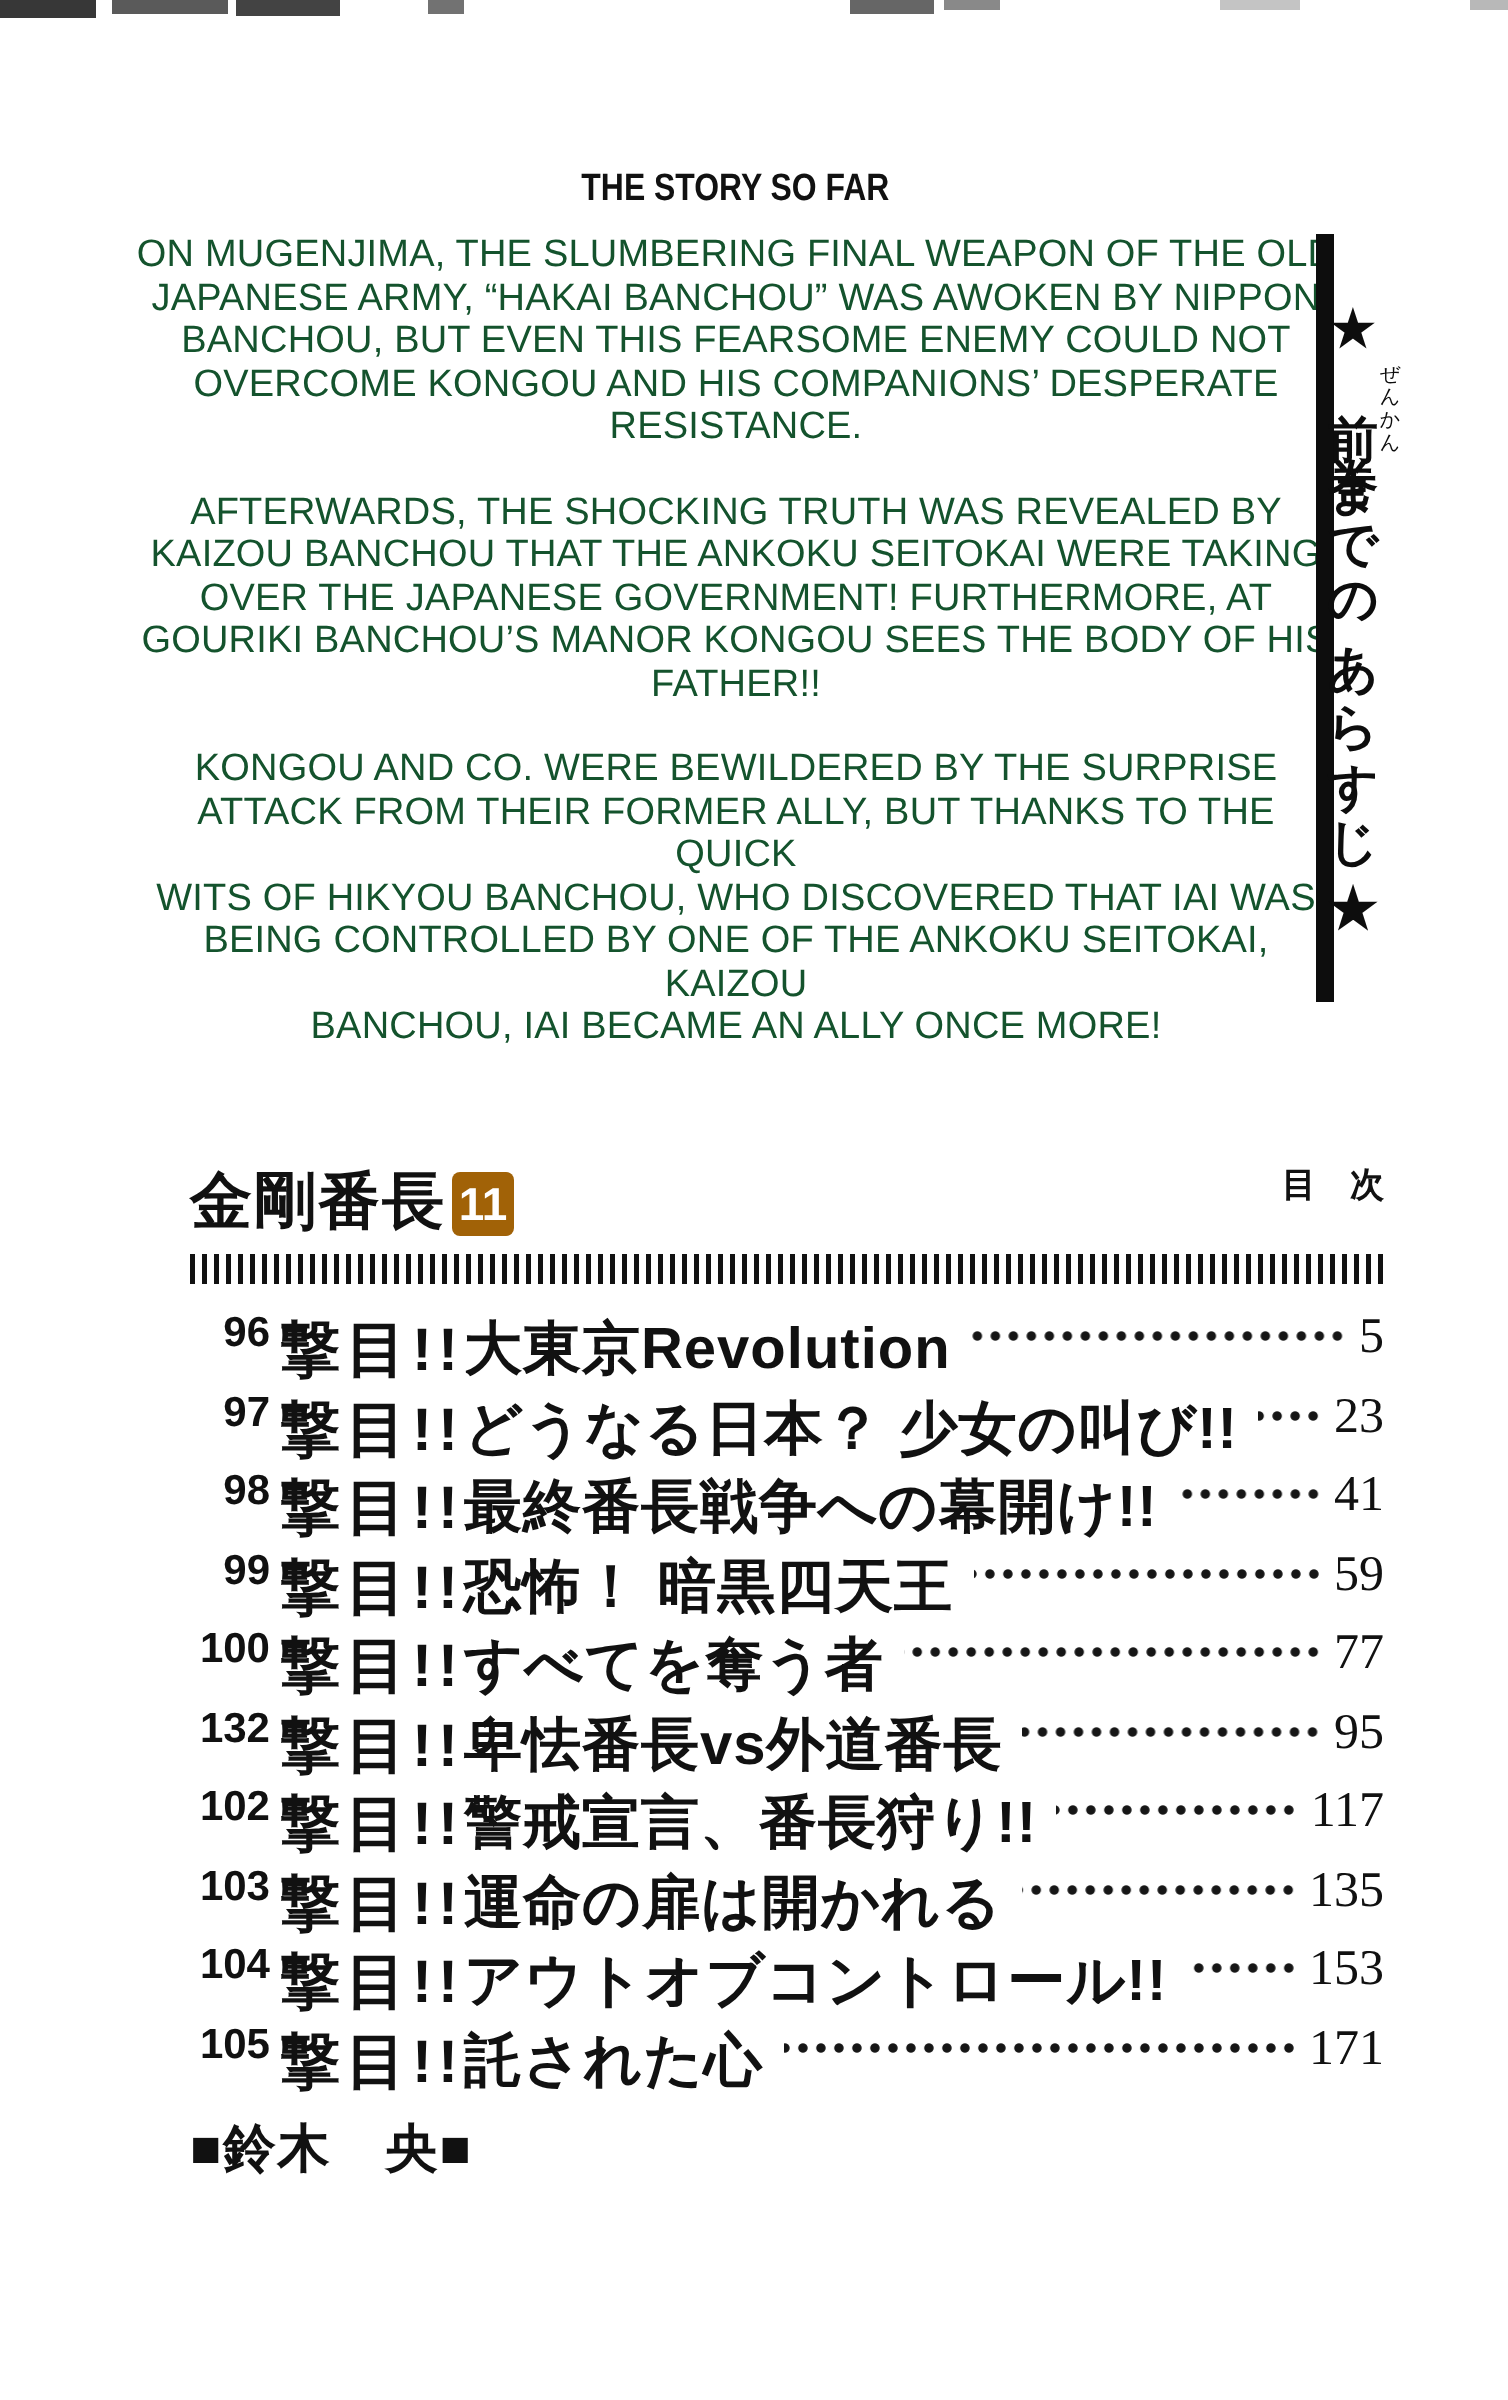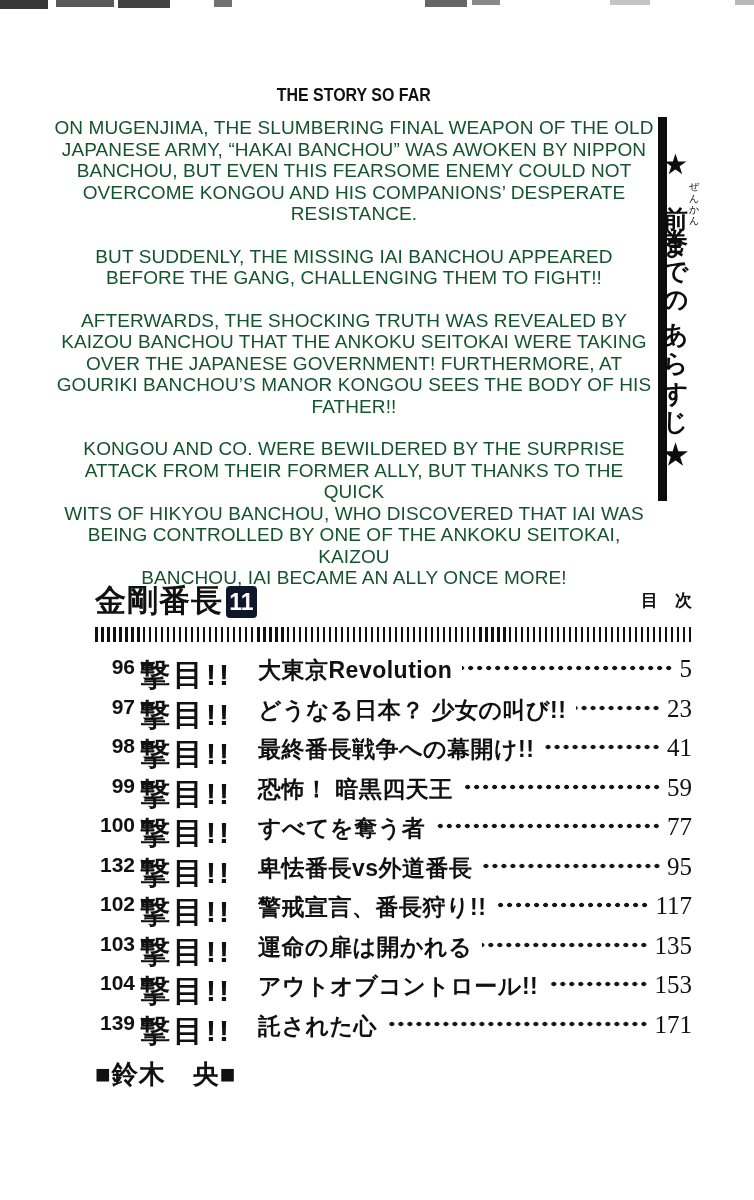--- a/index.html
+++ b/index.html
@@ -13,21 +13,21 @@
     background: #ffffff;
     overflow: hidden;
   }
 
   
   .artifact { position: absolute; background: #141414; }
 
   
   .story {
     position: absolute;
-    left: 52px;
+    left: 66px;
     top: 84px;
     width: 604px;
     text-align: center;
   }
   .story-title {
     display: inline-block;
     font-size: 19px;
     font-weight: bold;
     letter-spacing: 0px;
     transform: scaleX(0.84);
@@ -76,38 +76,38 @@
   
   .toc {
     position: absolute;
     left: 95px;
     top: 584px;
     width: 597px;
   }
   .toc-header {
     display: flex;
     justify-content: space-between;
-    align-items: center;
+    align-items: flex-start;
   }
   .series { display: flex; align-items: center; }
   .series-title {
     font-size: 31px;
     font-weight: bold;
     letter-spacing: 1px;
     line-height: 1.1;
   }
   .volume-box {
     display: inline-flex;
     align-items: center;
     justify-content: center;
     min-width: 31px;
     height: 32px;
     margin-left: 3px;
     padding: 0 3px;
-    background: #0f172a;
+    background: #a16207;
     color: #ffffff;
     font-size: 23px;
     font-weight: bold;
     border-radius: 4px;
     transform: translateY(1px);
   }
   .contents-label {
     font-size: 17px;
     font-weight: bold;
     line-height: 1.1;
@@ -137,23 +137,22 @@
     letter-spacing: 0;
   }
   .ch-suffix {
     font-size: 30px;
     font-weight: bold;
     letter-spacing: 3px;
     margin-left: 5px;
     white-space: nowrap;
   }
   .ch-title {
-    font-size: 23px;
-    font-weight: bold;
-    margin-left: 26px;
+    font-size: 29px;
+    font-weight: bold;
     white-space: nowrap;
     letter-spacing: 0.5px;
   }
   .dots {
     flex: 1 1 auto;
     height: 26px;
     margin: 0 6px 0 10px;
     background-image: radial-gradient(circle, #161616 2.1px, transparent 2.6px);
     background-size: 9px 26px;
     background-repeat: repeat-x;
@@ -190,22 +189,20 @@
 
   <section class="story">
     <div>
       <span class="story-title">THE STORY SO FAR</span>
     </div>
     <p>ON MUGENJIMA, THE SLUMBERING FINAL WEAPON OF THE OLD
 JAPANESE ARMY, “HAKAI BANCHOU” WAS AWOKEN BY NIPPON
 BANCHOU, BUT EVEN THIS FEARSOME ENEMY COULD NOT
 OVERCOME KONGOU AND HIS COMPANIONS’ DESPERATE
 RESISTANCE.</p>
-    <p>BUT SUDDENLY, THE MISSING IAI BANCHOU APPEARED
-BEFORE THE GANG, CHALLENGING THEM TO FIGHT!!</p>
     <p>AFTERWARDS, THE SHOCKING TRUTH WAS REVEALED BY
 KAIZOU BANCHOU THAT THE ANKOKU SEITOKAI WERE TAKING
 OVER THE JAPANESE GOVERNMENT! FURTHERMORE, AT
 GOURIKI BANCHOU’S MANOR KONGOU SEES THE BODY OF HIS
 FATHER!!</p>
     <p>KONGOU AND CO. WERE BEWILDERED BY THE SURPRISE
 ATTACK FROM THEIR FORMER ALLY, BUT THANKS TO THE QUICK
 WITS OF HIKYOU BANCHOU, WHO DISCOVERED THAT IAI WAS
 BEING CONTROLLED BY ONE OF THE ANKOKU SEITOKAI, KAIZOU
 BANCHOU, IAI BECAME AN ALLY ONCE MORE!</p>
@@ -285,21 +282,21 @@
         <span class="ch-page">135</span>
       </li>
       <li class="chapter-row">
         <span class="ch-no">104</span>
         <span class="ch-suffix">撃目!!</span>
         <span class="ch-title">アウトオブコントロール!!</span>
         <span class="dots"></span>
         <span class="ch-page">153</span>
       </li>
       <li class="chapter-row">
-        <span class="ch-no">139</span>
+        <span class="ch-no">105</span>
         <span class="ch-suffix">撃目!!</span>
         <span class="ch-title">託された心</span>
         <span class="dots"></span>
         <span class="ch-page">171</span>
       </li>
     </ul>
 
     <div class="author-credit">■鈴木　央■</div>
   </section>
 

